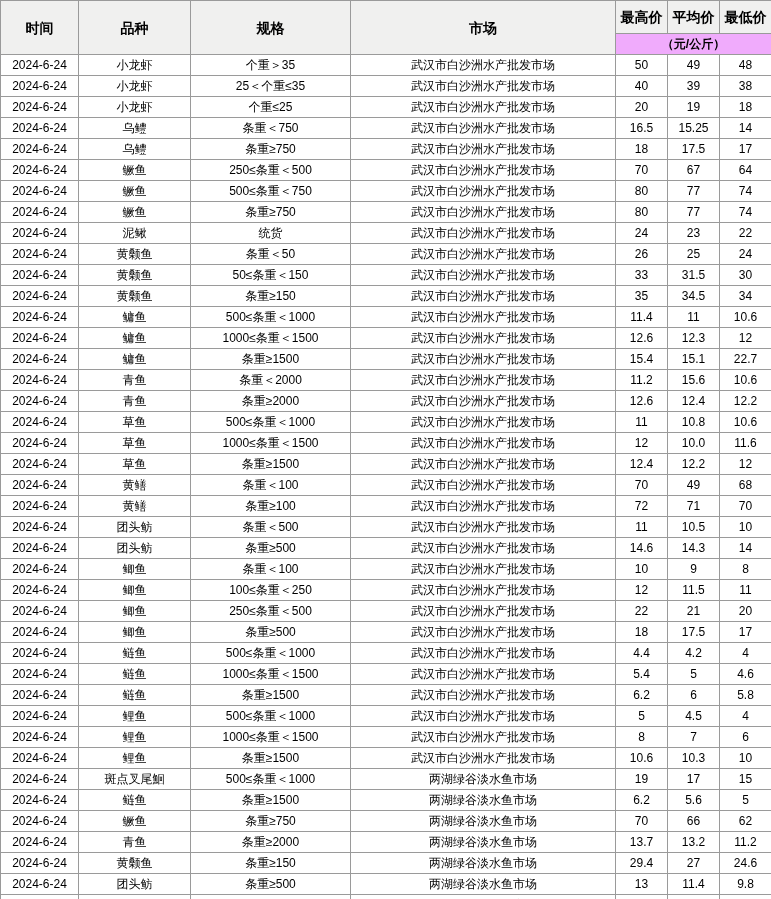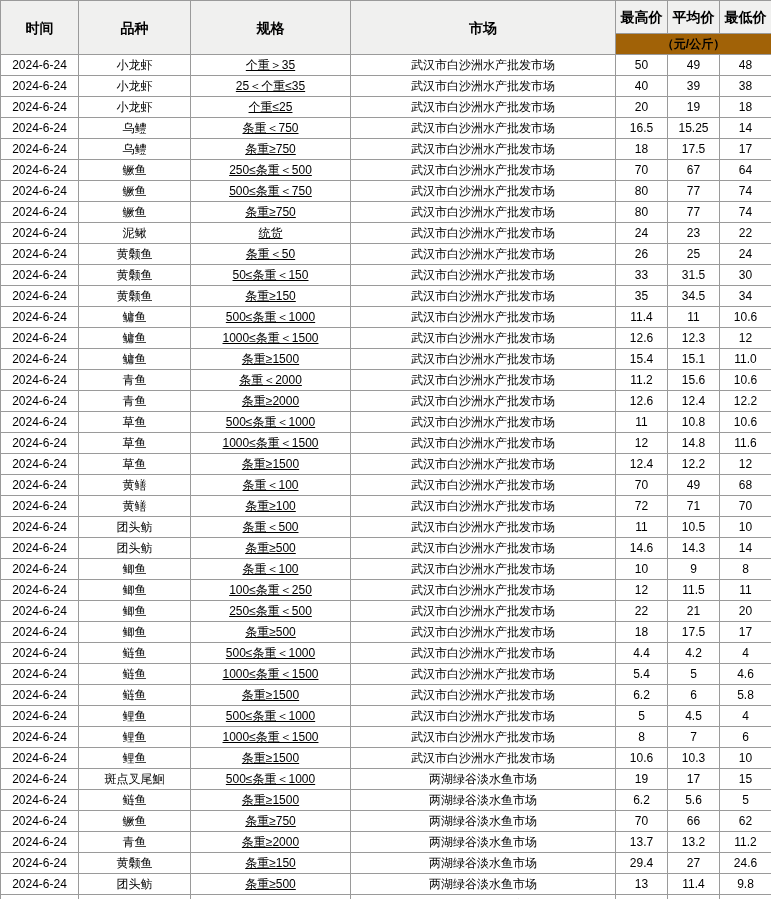--- a/index.html
+++ b/index.html
@@ -31,29 +31,29 @@
     overflow: hidden;
   }
   thead th.head-cell {
     background: #f0f0ef;
     font-weight: bold;
     font-size: 14px;
     height: 32px;
     line-height: 32px;
   }
   thead th.unit-cell {
-    background: #a16207;
+    background: #f0abfc;
     font-weight: bold;
     font-size: 12px;
     height: 20px;
     line-height: 20px;
   }
   tbody td.time-col { width: 78px; }
   tbody td.variety-col { width: 112px; margin-left: 28px; }
-  tbody td.spec-col { width: 160px; text-decoration: underline; }
+  tbody td.spec-col { width: 160px; }
   tbody td.market-col { width: 265px; border-radius: 8px; }
   tbody td.price-col { width: 52px; }
   .col-time { width: 78px; }
   .col-variety { width: 112px; }
   .col-spec { width: 160px; }
   .col-market { width: 265px; }
   .col-price { width: 52px; }
 </style>
 </head>
 <body>
@@ -209,21 +209,21 @@
         <td class="price-col">12.3</td>
         <td class="price-col">12</td>
       </tr>
       <tr>
         <td class="time-col">2024-6-24</td>
         <td class="variety-col">鳙鱼</td>
         <td class="spec-col">条重≥1500</td>
         <td class="market-col">武汉市白沙洲水产批发市场</td>
         <td class="price-col">15.4</td>
         <td class="price-col">15.1</td>
-        <td class="price-col">11.0</td>
+        <td class="price-col">22.7</td>
       </tr>
       <tr>
         <td class="time-col">2024-6-24</td>
         <td class="variety-col">青鱼</td>
         <td class="spec-col">条重＜2000</td>
         <td class="market-col">武汉市白沙洲水产批发市场</td>
         <td class="price-col">11.2</td>
         <td class="price-col">15.6</td>
         <td class="price-col">10.6</td>
       </tr>
@@ -244,21 +244,21 @@
         <td class="price-col">11</td>
         <td class="price-col">10.8</td>
         <td class="price-col">10.6</td>
       </tr>
       <tr>
         <td class="time-col">2024-6-24</td>
         <td class="variety-col">草鱼</td>
         <td class="spec-col">1000≤条重＜1500</td>
         <td class="market-col">武汉市白沙洲水产批发市场</td>
         <td class="price-col">12</td>
-        <td class="price-col">14.8</td>
+        <td class="price-col">10.0</td>
         <td class="price-col">11.6</td>
       </tr>
       <tr>
         <td class="time-col">2024-6-24</td>
         <td class="variety-col">草鱼</td>
         <td class="spec-col">条重≥1500</td>
         <td class="market-col">武汉市白沙洲水产批发市场</td>
         <td class="price-col">12.4</td>
         <td class="price-col">12.2</td>
         <td class="price-col">12</td>

